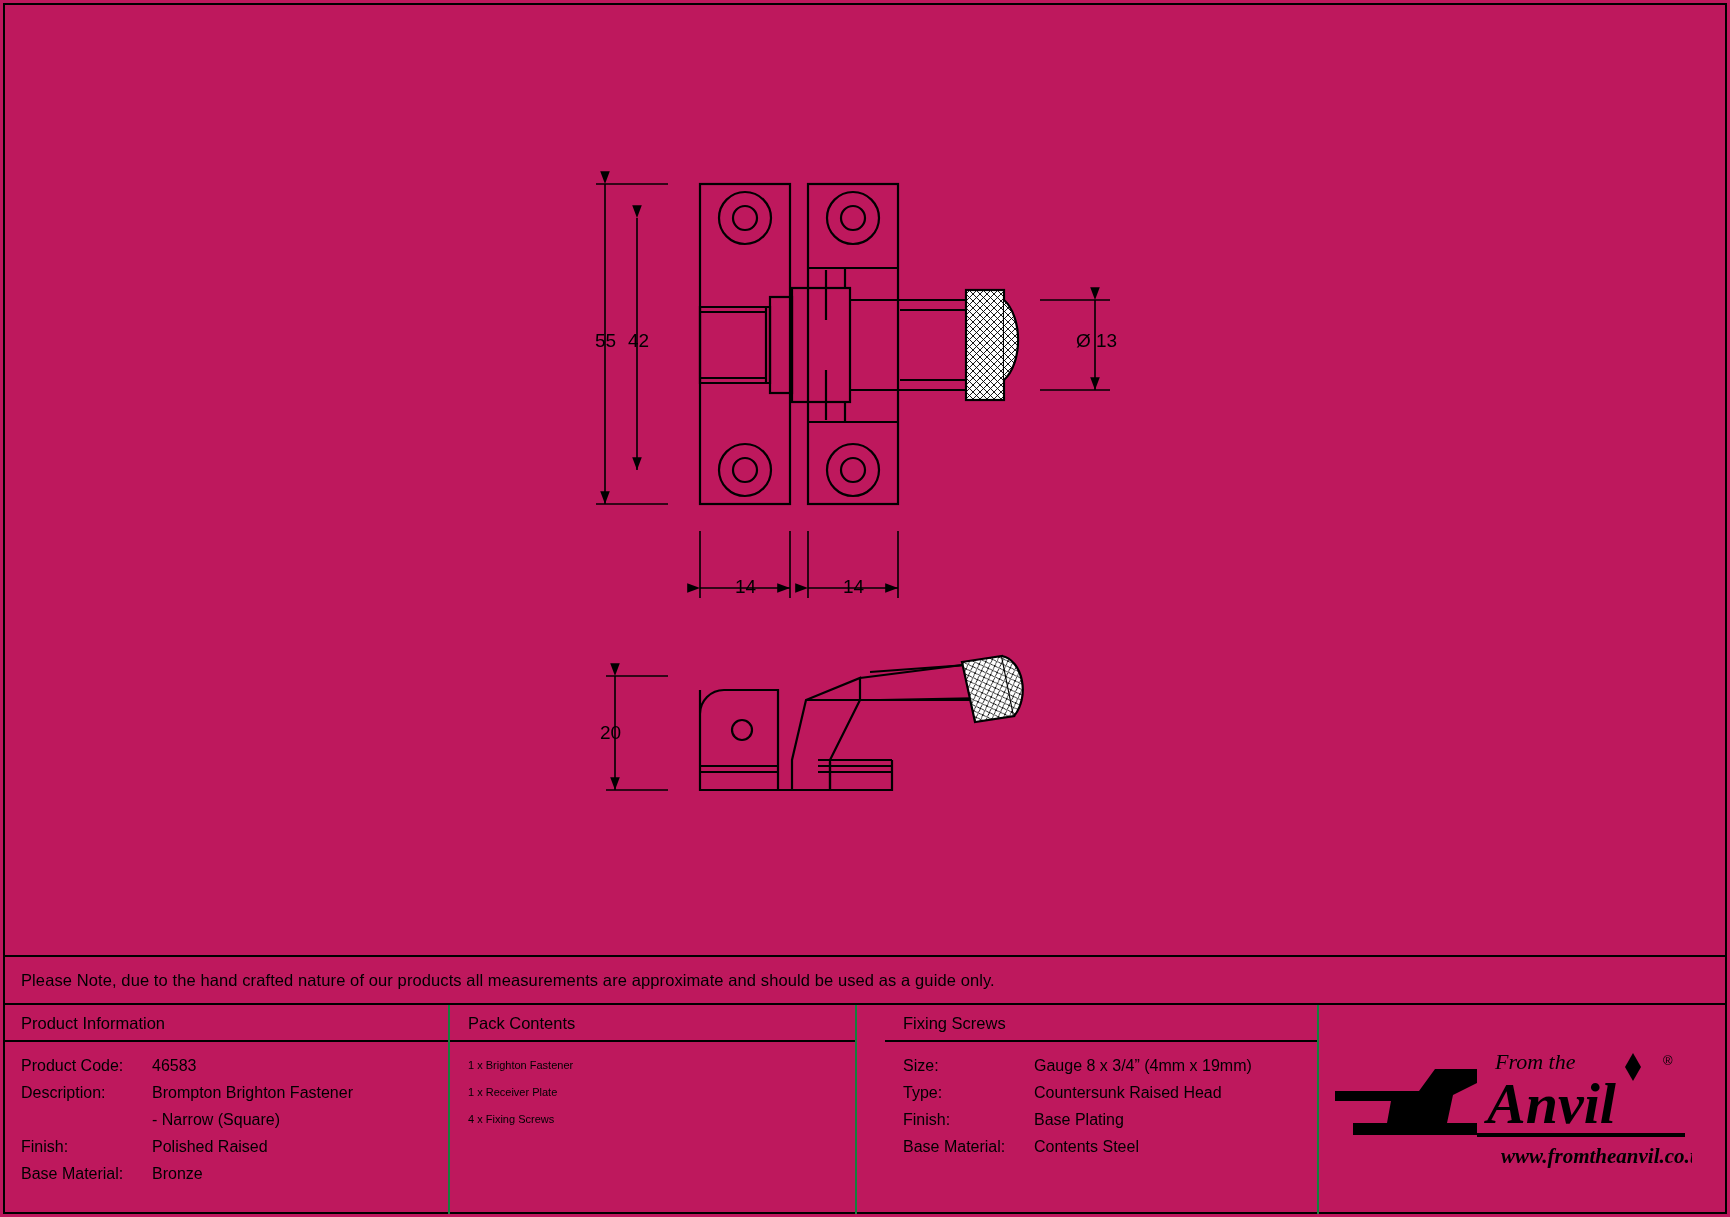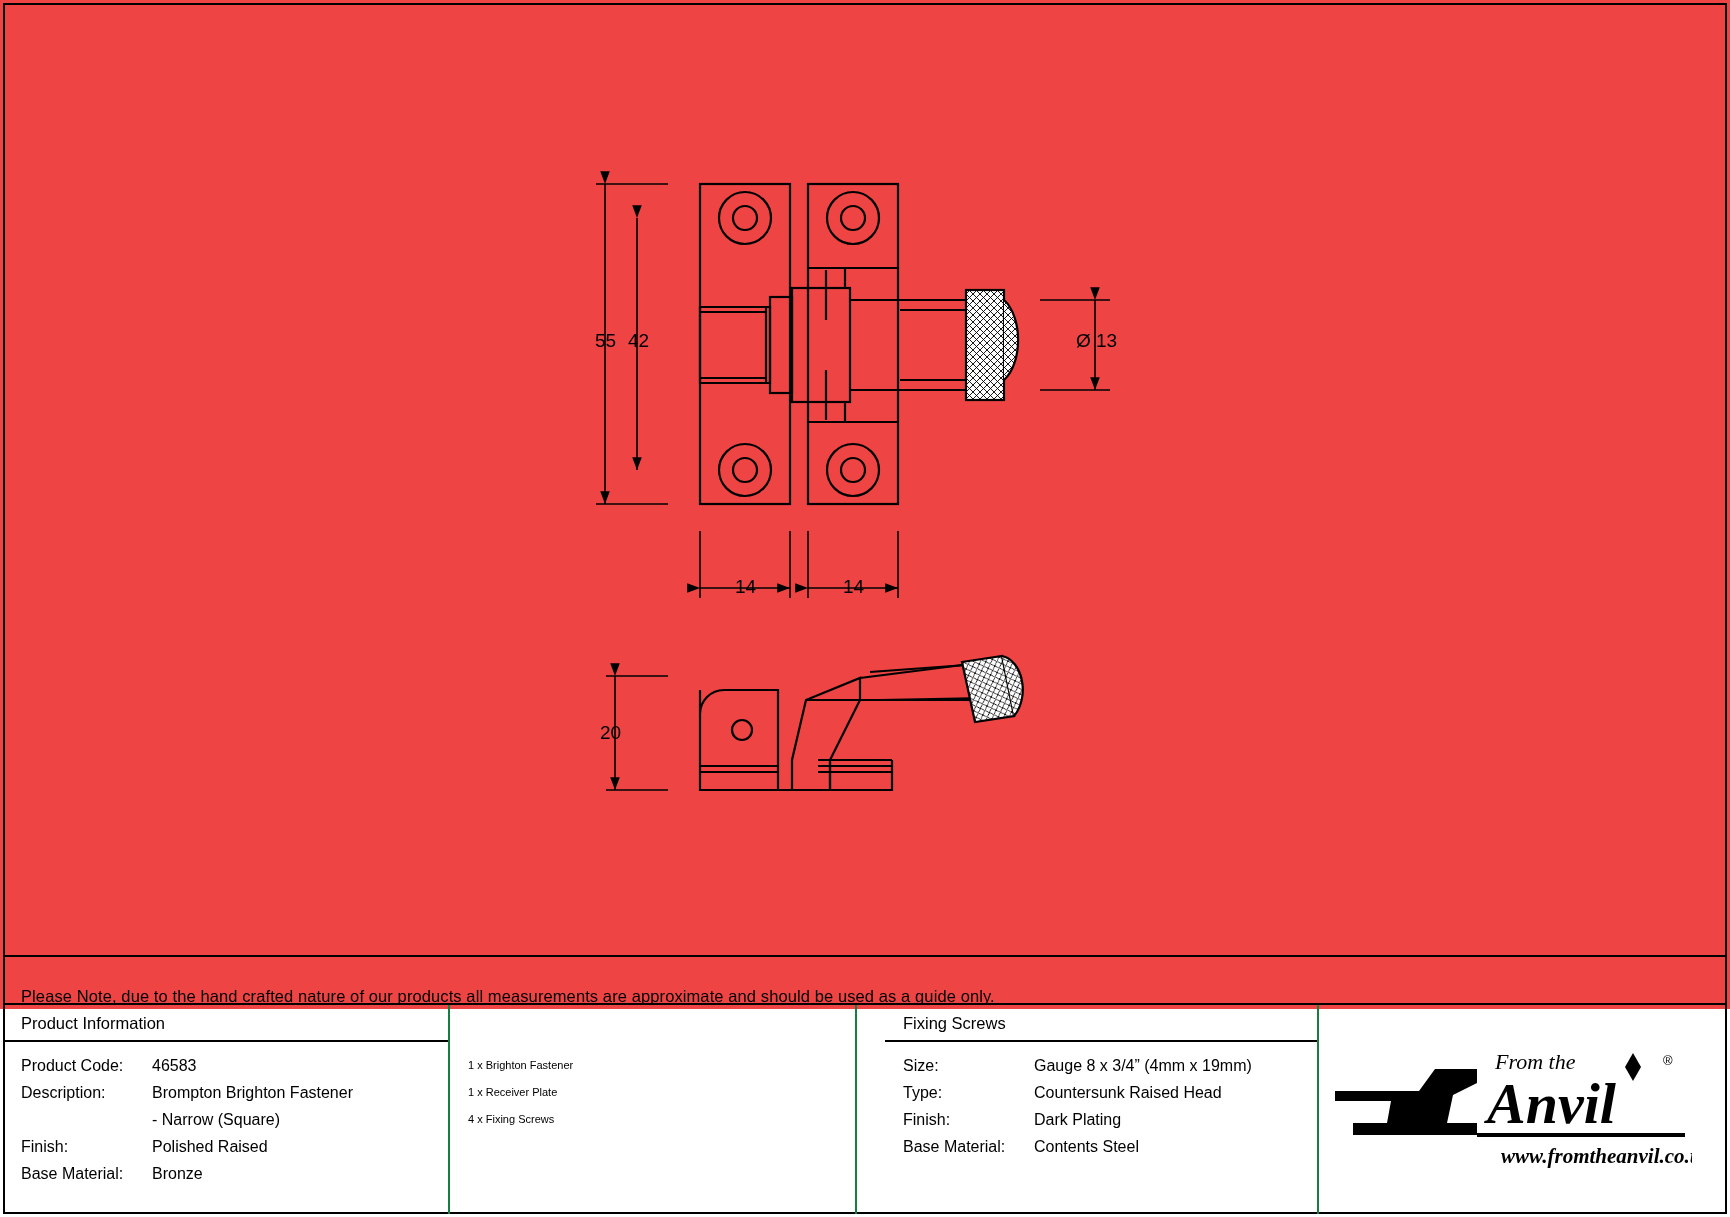--- a/index.html
+++ b/index.html
@@ -1,22 +1,22 @@
 <!DOCTYPE html>
 <html><head>
 <meta charset="utf-8">
 <style>
   * { box-sizing: border-box; }
   html, body { margin:0; padding:0; background:#ffffff; }
   body { width:1730px; height:1217px; font-family:"Liberation Sans", sans-serif; color:#000; }
 
   #page {
     position:relative;
-    width:1730px; height:1009px;
-    background:#ef4444;
+    width:1730px; height:1217px;
+    background:#be185d;
   }
 
   
   .frame {
     position:absolute;
     left:3px; top:3px;
     width:1724px; height:1211px;
     border:2px solid #000;
   }
 
@@ -35,21 +35,21 @@
     width:1724px; height:259px;
   }
   .note-row {
     position:absolute;
     left:0; top:0; width:1724px; height:50px;
     border-top:2px solid #000;
     border-bottom:2px solid #000;
   }
   .note-text {
     position:absolute;
-    left:18px; top:30px;
+    left:18px; top:14px;
     font-size:16.5px;
     letter-spacing:0.1px;
     white-space:nowrap;
     text-align:center;
   }
 
   .cols {
     position:absolute;
     left:0; top:50px;
     width:1724px; height:209px;
@@ -264,20 +264,23 @@
             <span class="v">Polished Raised</span>
           </div>
           <div class="row">
             <span class="k">Base Material:</span>
             <span class="v">Bronze</span>
           </div>
         </div>
       </div>
 
       <div class="col c2">
+        <div class="col-head">
+          <span>Pack Contents</span>
+        </div>
         <div class="packlist">
           <div>1 x Brighton Fastener</div>
           <div>1 x Receiver Plate</div>
           <div>4 x Fixing Screws</div>
         </div>
       </div>
 
       <div class="col c3">
         <div class="col-head">
           <span>Fixing Screws</span>
@@ -286,21 +289,21 @@
           <div class="row">
             <span class="k">Size:</span>
             <span class="v">Gauge 8 x 3/4” (4mm x 19mm)</span>
           </div>
           <div class="row">
             <span class="k">Type:</span>
             <span class="v">Countersunk Raised Head</span>
           </div>
           <div class="row">
             <span class="k">Finish:</span>
-            <span class="v">Dark Plating</span>
+            <span class="v">Base Plating</span>
           </div>
           <div class="row">
             <span class="k">Base Material:</span>
             <span class="v">Contents Steel</span>
           </div>
         </div>
       </div>
 
       <div class="col c4">
         <div class="logo">

